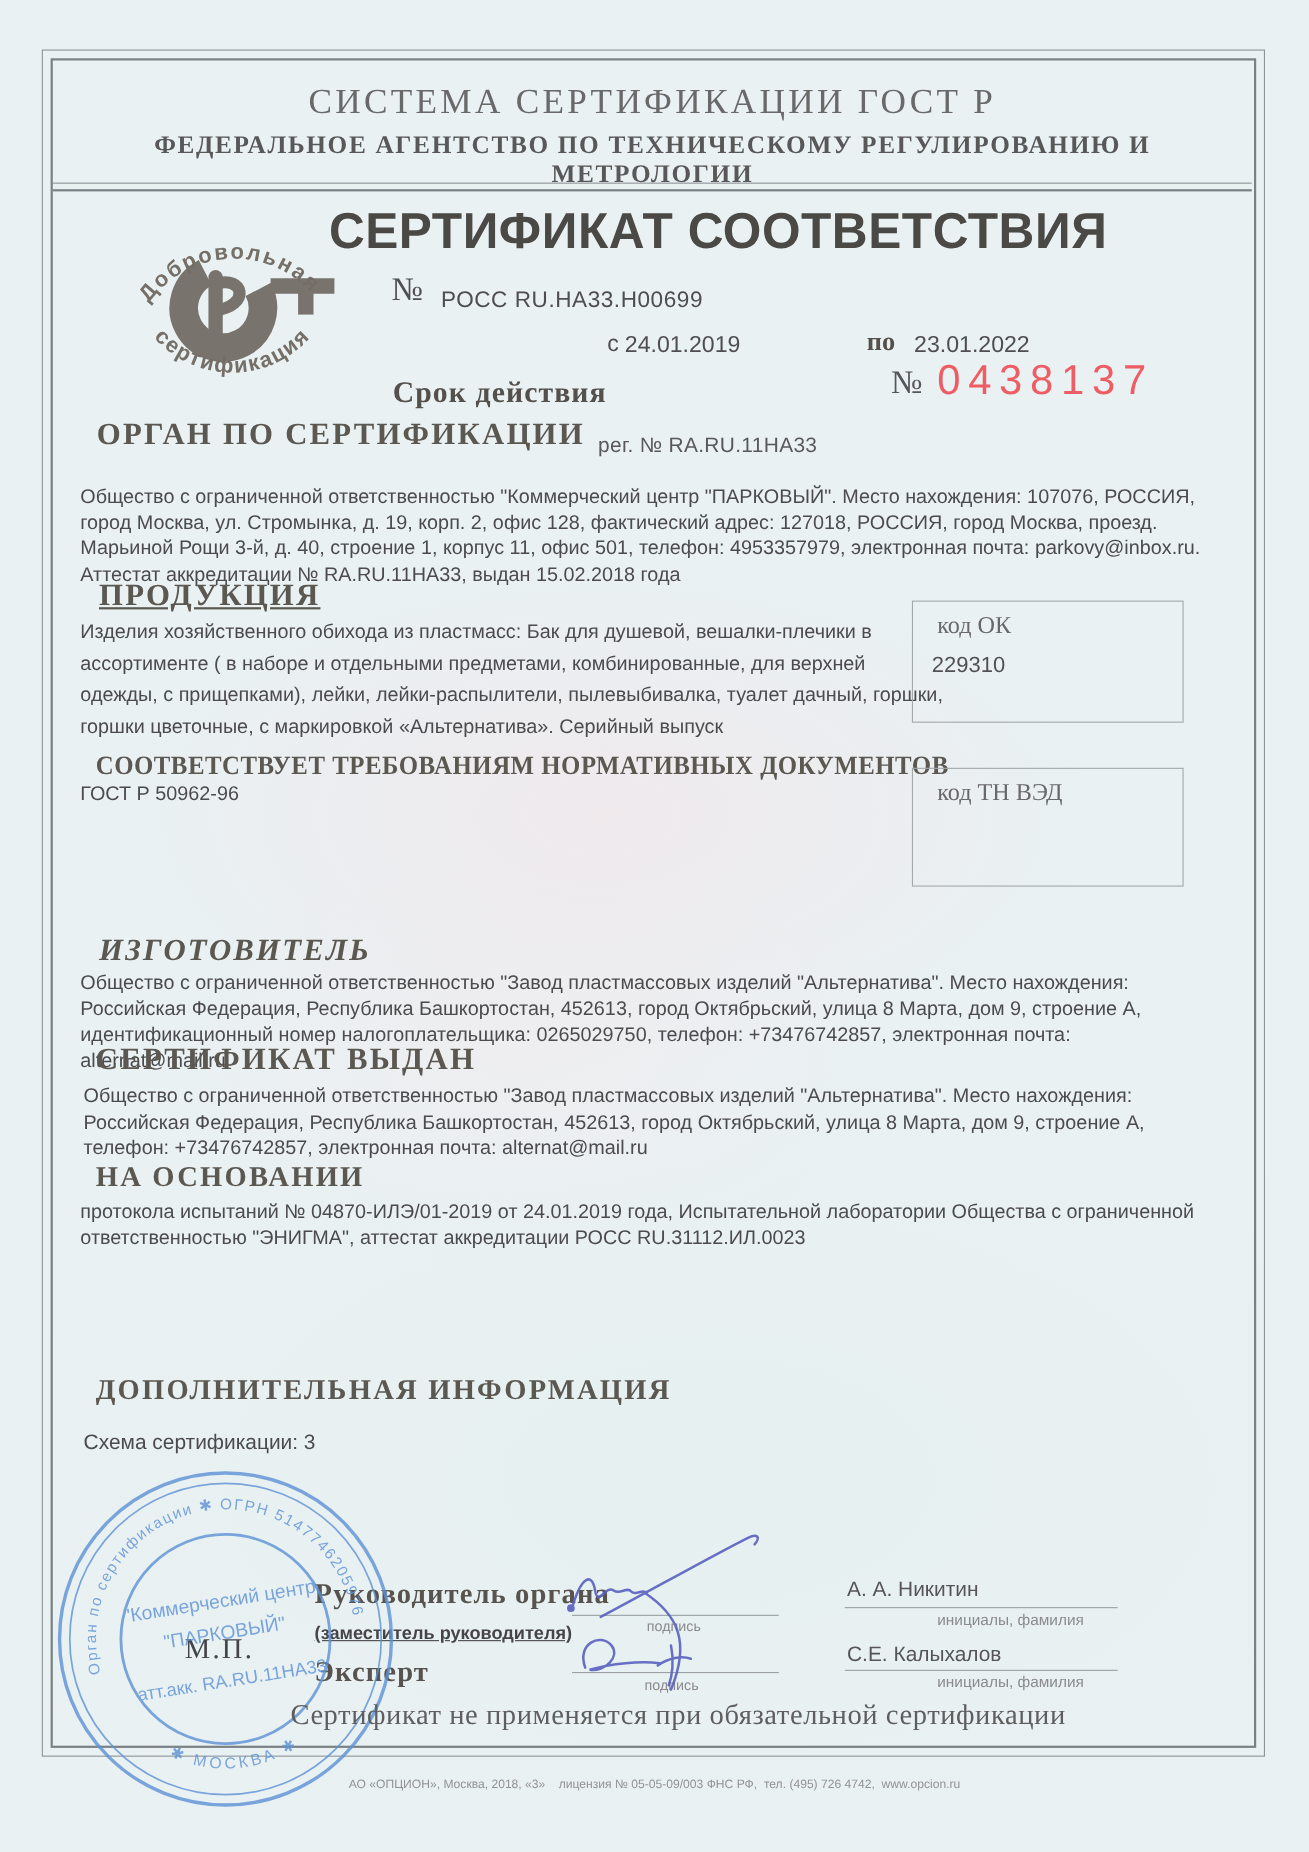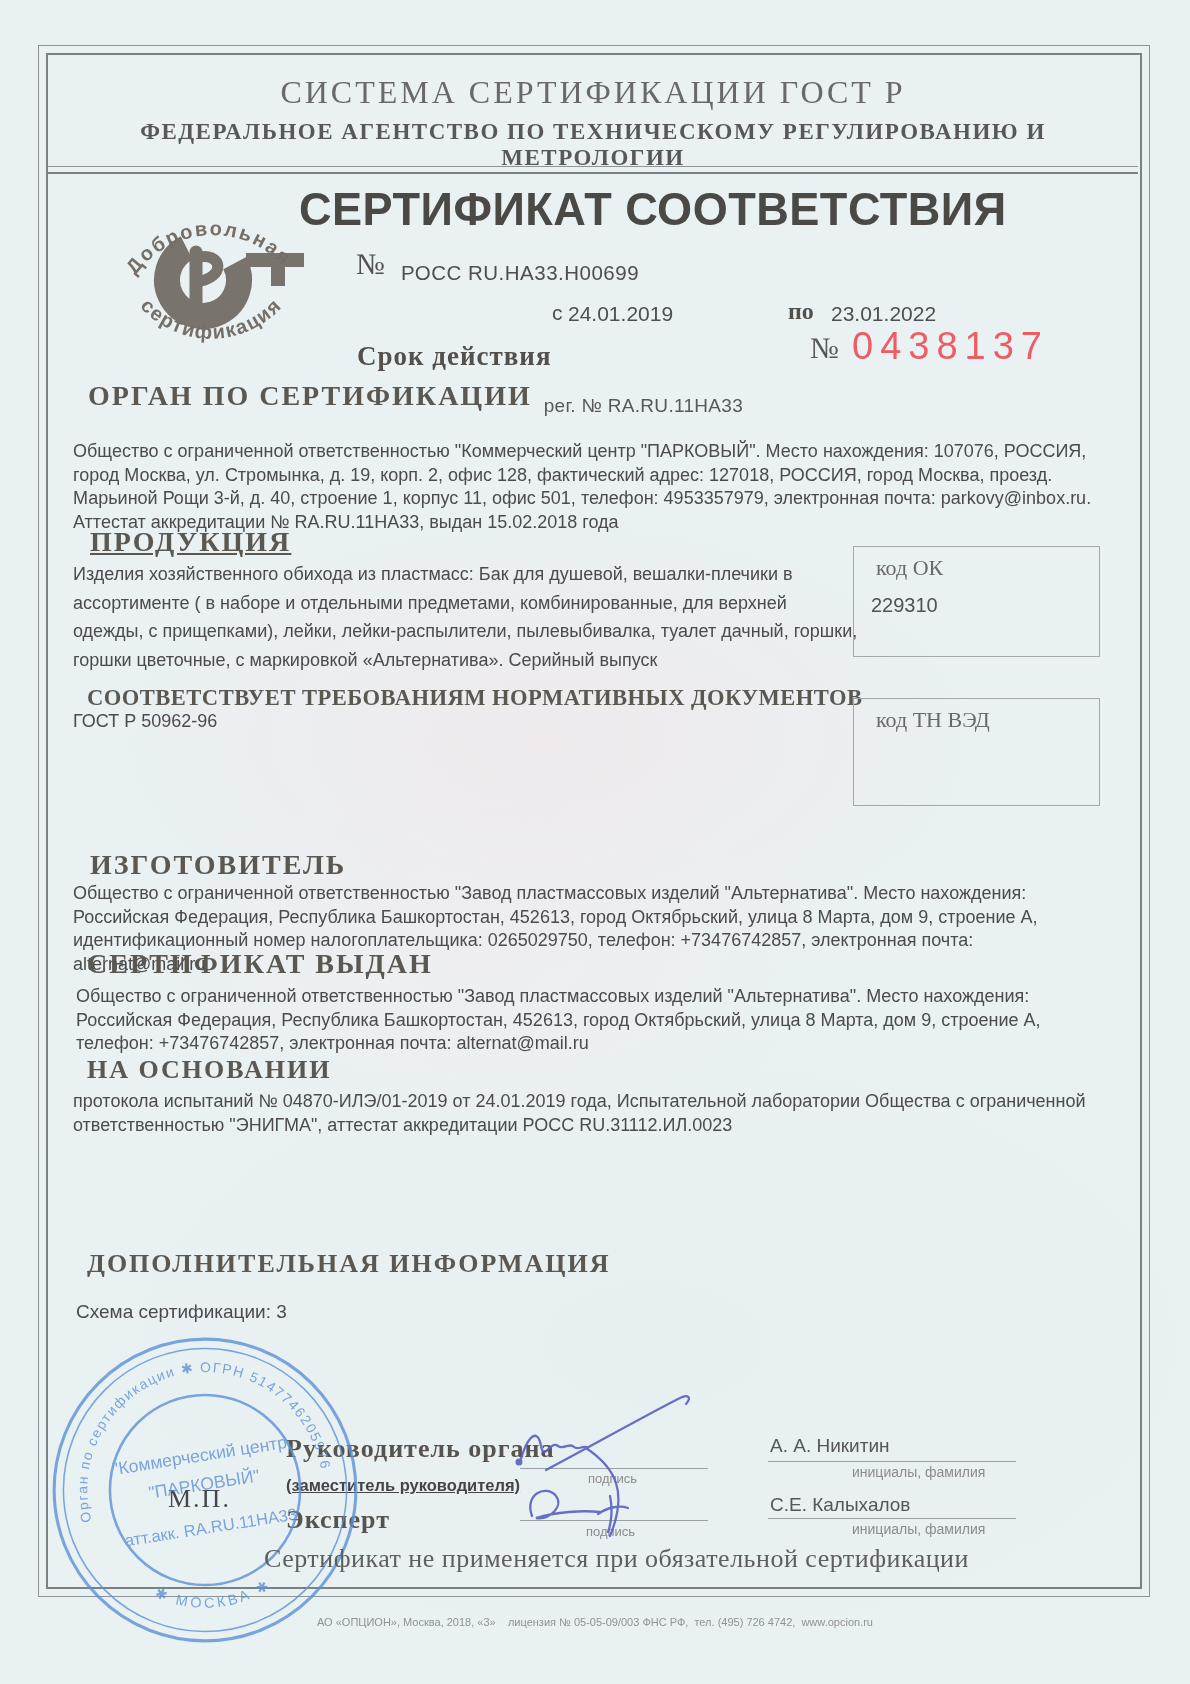--- a/index.html
+++ b/index.html
@@ -42,28 +42,28 @@
   #blank-value{left:852px;top:325px;font:400 38px "Liberation Sans", sans-serif;letter-spacing:7px;color:#ee5d63;}
 
   
   .sec-h{font:700 28px "Liberation Serif", serif;letter-spacing:2px;color:#5b5751;white-space:nowrap;}
   .para{font:400 18px/23.5px "Liberation Sans", sans-serif;color:#4b4b4d;white-space:pre;}
   #org-heading{left:88px;top:380px;}
   #org-reg{font:400 19px "Liberation Sans", sans-serif;letter-spacing:.3px;color:#58585a;position:relative;top:7px;margin-left:12px;}
   #org-text{left:73px;top:440px;}
   #product-heading{left:90px;top:526px;text-decoration:underline;}
   #product-text{left:73px;top:560px;line-height:28.5px;}
-  .code-box{border:1px solid #a3a8a8;margin-left:24px;}
+  .code-box{border:1px solid #a3a8a8;}
   #ok-box{left:829px;top:546px;width:245px;height:109px;}
   #tnved-box{left:829px;top:698px;width:245px;height:106px;}
   .code-label{font:400 22px "Liberation Serif", serif;color:#69696b;margin:8px 0 0 22px;}
   .code-value{font:400 20px "Liberation Sans", sans-serif;color:#515154;margin:13px 0 0 17px;}
   #conform-heading{left:87px;top:684px;font-size:24px;letter-spacing:.5px;transform:scaleX(.94);transform-origin:left top;}
   #gost-text{left:73px;top:710px;}
-  #manuf-heading{left:90px;top:849px;}
+  #manuf-heading{left:90px;top:849px;font-style:italic;}
   #manuf-text{left:73px;top:882px;}
   #issued-heading{left:87px;top:948px;}
   #issued-text{left:76px;top:985px;}
   #basis-heading{left:87px;top:1055px;font-size:26px;}
   #basis-text{left:73px;top:1090px;}
   #addl-heading{left:87px;top:1249px;font-size:26px;}
   #scheme-text{left:76px;top:1300px;font-size:19px;}
 
   
   #stamp-svg{left:50px;top:1335px;opacity:.8;}

